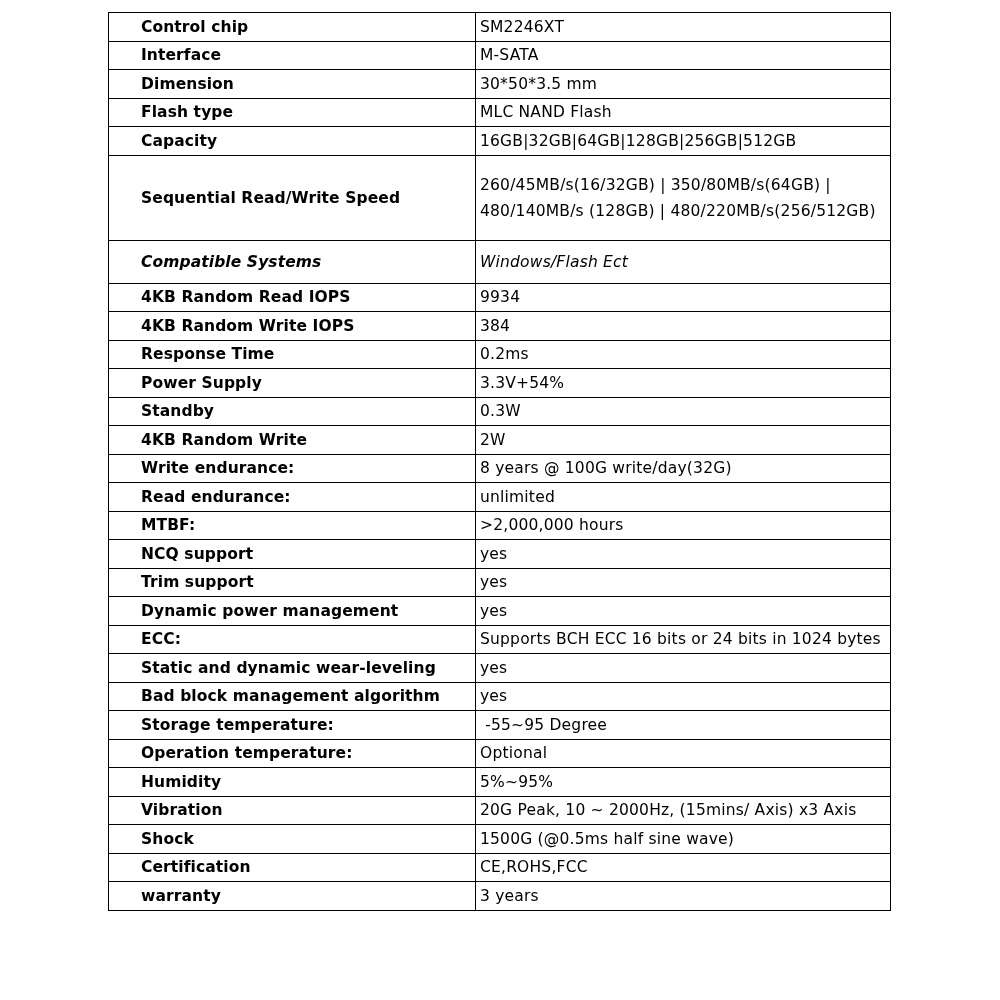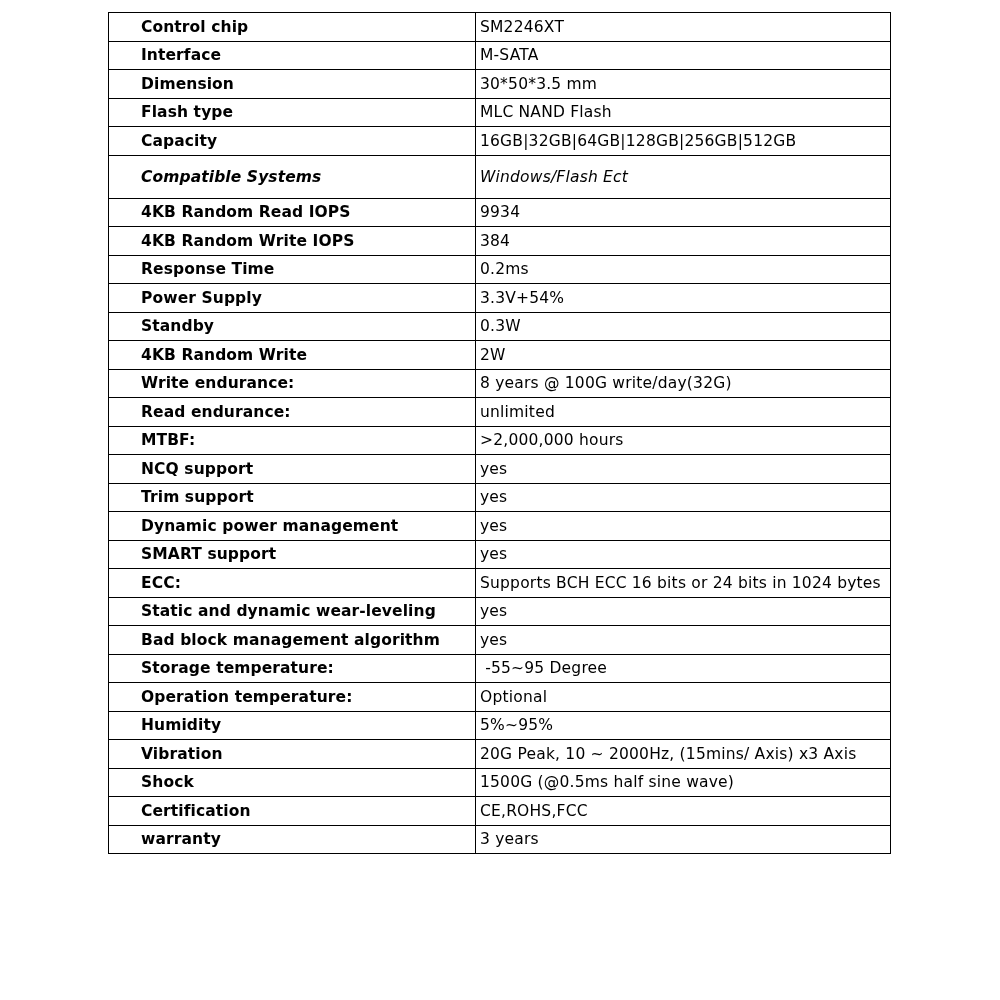--- a/index.html
+++ b/index.html
@@ -74,20 +74,27 @@
       <td class="value">30*50*3.5 mm</td>
     </tr>
     <tr>
       <td class="label">Flash type</td>
       <td class="value">MLC NAND Flash</td>
     </tr>
     <tr>
       <td class="label">Capacity</td>
       <td class="value">16GB|32GB|64GB|128GB|256GB|512GB</td>
     </tr>
+    <tr class="tall">
+      <td class="label">Sequential Read/Write Speed</td>
+      <td class="value">
+        <span class="line">260/45MB/s(16/32GB) | 350/80MB/s(64GB)  |</span>
+        <span class="line">480/140MB/s (128GB) | 480/220MB/s(256/512GB)</span>
+      </td>
+    </tr>
     <tr class="mid">
       <td class="label">Compatible Systems</td>
       <td class="value">Windows/Flash Ect</td>
     </tr>
     <tr>
       <td class="label">4KB Random Read IOPS</td>
       <td class="value">9934</td>
     </tr>
     <tr>
       <td class="label">4KB Random Write IOPS</td>
@@ -127,24 +134,20 @@
     </tr>
     <tr>
       <td class="label">Trim support</td>
       <td class="value">yes</td>
     </tr>
     <tr>
       <td class="label">Dynamic power management</td>
       <td class="value">yes</td>
     </tr>
     <tr>
-      <td class="label">SMART support</td>
-      <td class="value">yes</td>
-    </tr>
-    <tr>
       <td class="label">ECC:</td>
       <td class="value">Supports BCH ECC 16 bits or 24 bits in 1024 bytes</td>
     </tr>
     <tr>
       <td class="label">Static and dynamic wear-leveling</td>
       <td class="value">yes</td>
     </tr>
     <tr>
       <td class="label">Bad block management algorithm</td>
       <td class="value">yes</td>

